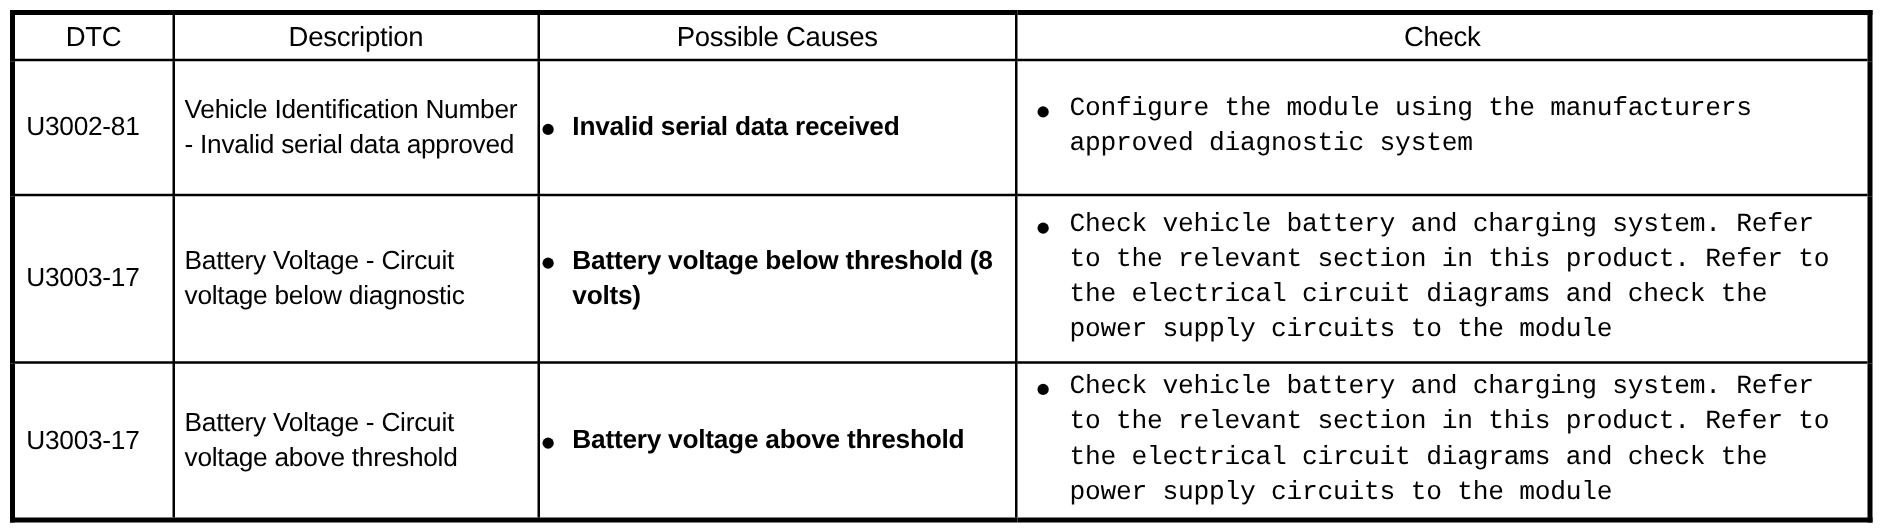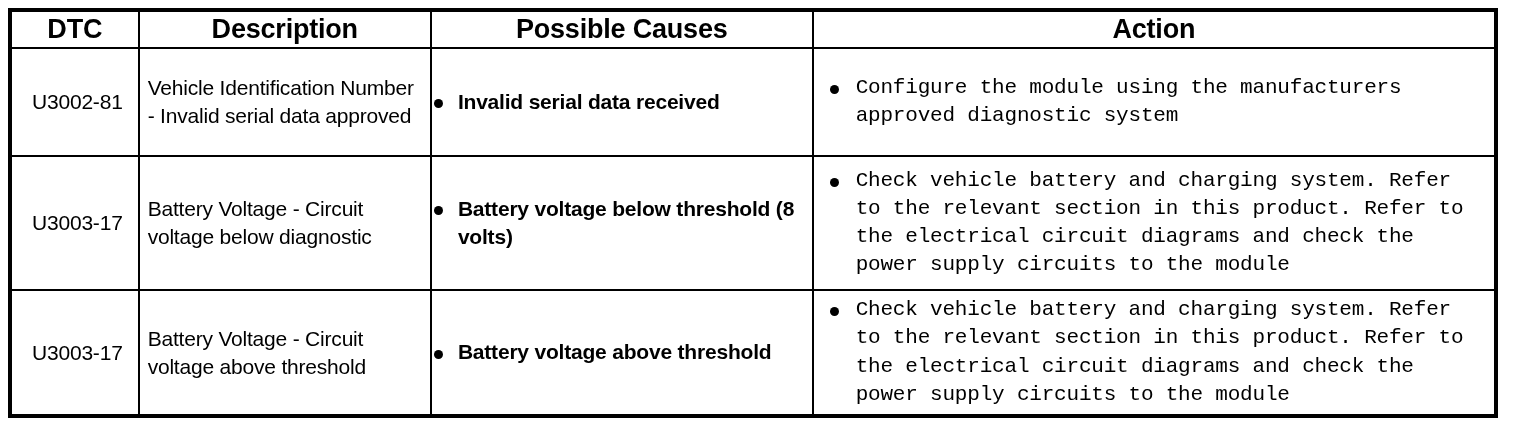--- a/index.html
+++ b/index.html
@@ -63,38 +63,38 @@
 
   
   .col-dtc      { width: 125px; }
   .col-desc     { width: 284px; }
   .col-causes   { width: 371px; }
   .col-action   { width: 664px; }
 
   thead th {
     height: 35px;
     text-align: center;
-    font-weight: bold;
-    font-size: 27px;
+    font-weight: normal;
+    font-size: 22px;
     letter-spacing: -0.2px;
     font-stretch: condensed;
     line-height: 1.05;
   }
 
   .cell-inner {
     display: block;
     font-size: 21px;
     line-height: 1.32;
     letter-spacing: -0.2px;
     font-stretch: condensed;
   }
 
   td.dtc-cell .cell-inner {
     padding: 0 4px 0 9px;
-    text-align: center;
+    text-align: left;
     white-space: nowrap;
   }
 
   td.desc-cell .cell-inner {
     padding: 0 6px 0 8px;
     text-align: left;
   }
 
   td.bullets-cell {
     vertical-align: middle;
@@ -162,21 +162,21 @@
       <col class="col-desc">
       <col class="col-causes">
       <col class="col-action">
     </colgroup>
 
     <thead>
       <tr>
         <th class="col-dtc">DTC</th>
         <th class="col-desc">Description</th>
         <th class="col-causes">Possible Causes</th>
-        <th class="col-action">Action</th>
+        <th class="col-action">Check</th>
       </tr>
     </thead>
 
     <tbody>
 
       <tr class="row-1">
         <td class="dtc-cell">
           <span class="cell-inner">U3002-81</span>
         </td>
         <td class="desc-cell">

